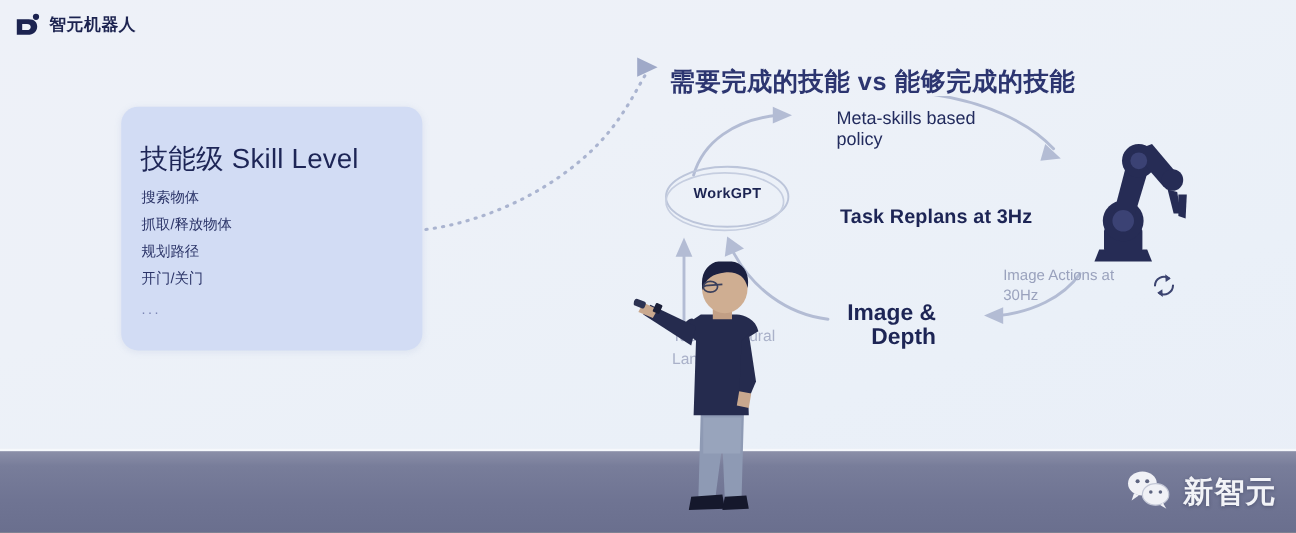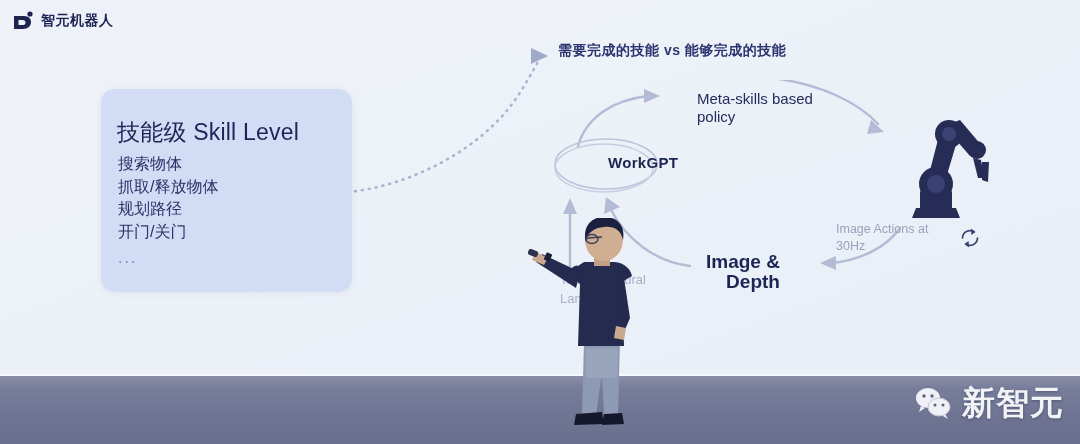--- a/index.html
+++ b/index.html
@@ -81,59 +81,59 @@
   }
   #skill-list {
     position: absolute;
     left: 118px;
     top: 153px;
     margin: 0;
     padding: 0;
     list-style: none;
   }
   #skill-list li {
-    font-size: 16px;
+    font-size: 12px;
     color: #2b3468;
     line-height: 22.5px;
     white-space: nowrap;
   }
   #skill-list li.ellipsis {
     color: #7c86b4;
     letter-spacing: 2px;
     padding-top: 4px;
   }
   
   #headline {
     position: absolute;
     left: 558px;
-    top: 42px;
-    font-size: 14px;
+    top: 54px;
+    font-size: 21px;
     font-weight: 700;
     color: #2c3570;
     letter-spacing: 0.5px;
     white-space: nowrap;
   }
   
   .dlabel {
     position: absolute;
     color: #1e2654;
     white-space: pre-line;
   }
   #lbl-meta {
     left: 697px;
     top: 90px;
     font-size: 15px;
     font-weight: 400;
     line-height: 18px;
     color: #232c5e;
   }
   #lbl-workgpt {
-    left: 608px;
+    left: 578px;
     top: 154px;
-    font-size: 15px;
+    font-size: 12px;
     font-weight: 700;
     color: #1c2452;
     letter-spacing: 0.3px;
   }
   #lbl-replans {
     left: 700px;
     top: 172px;
     font-size: 16.5px;
     font-weight: 700;
     color: #1d2555;
@@ -169,21 +169,21 @@
   #watermark {
     position: absolute;
     right: 16px;
     bottom: 18px;
     display: flex;
     align-items: center;
     gap: 8px;
     z-index: 40;
   }
   #watermark .wm-text {
-    font-size: 33px;
+    font-size: 25px;
     font-weight: 600;
     color: #f2f3f7;
     letter-spacing: 1px;
     text-shadow: 0 1px 3px rgba(40,44,70,0.45);
   }
   
   #speaker { position: absolute; left: 528px; top: 218px; width: 140px; height: 226px; z-index: 20; }
   svg { display: block; }
 </style>
 </head>
@@ -261,20 +261,21 @@
     <svg style="position:absolute; left:958px; top:226px;" width="24" height="24">
       <path d="M4.5 12 A 7.5 7.5 0 0 1 16 5.8" fill="none" stroke="#3c4470" stroke-width="1.7" stroke-linecap="round"></path>
       <path d="M19.5 12 A 7.5 7.5 0 0 1 8 18.2" fill="none" stroke="#3c4470" stroke-width="1.7" stroke-linecap="round"></path>
       <path d="M13 2.6 L 17.6 6 L 13.4 9 Z" fill="#3c4470"></path>
       <path d="M11 21.4 L 6.4 18 L 10.6 15 Z" fill="#3c4470"></path>
     </svg>
 
     <div class="dlabel" id="lbl-meta">Meta-skills based
 policy</div>
     <div class="dlabel" id="lbl-workgpt">WorkGPT</div>
+    <div class="dlabel" id="lbl-replans">Task Replans at 3Hz</div>
     <div class="dlabel" id="lbl-imagedepth">Image &amp;
 Depth</div>
     <div class="dlabel" id="lbl-robot">Image Actions at
 30Hz</div>
     <div class="dlabel" id="lbl-tasknl">Task in Natural
 Language</div>
   </div>
 
   <div id="floor-edge"></div>
   <div id="floor"></div>

